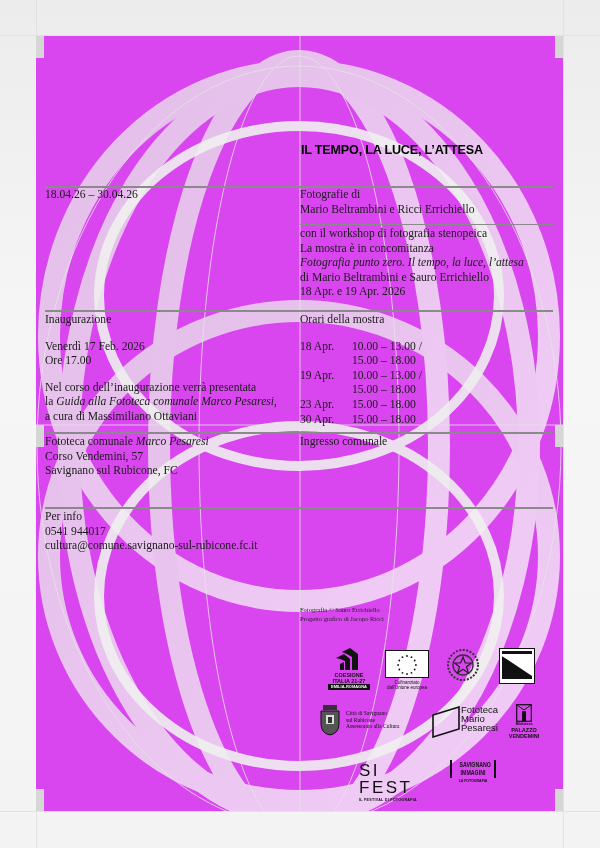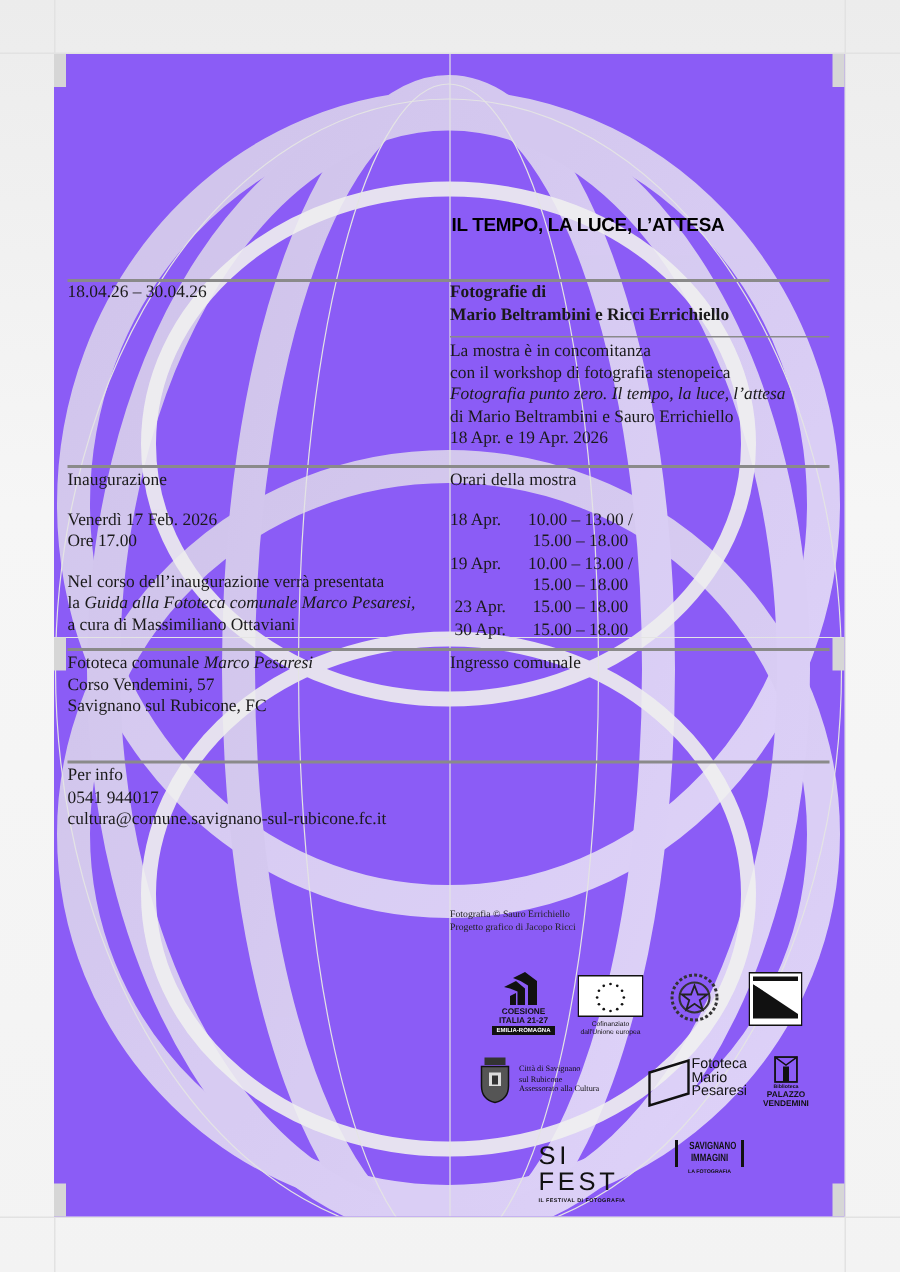--- a/index.html
+++ b/index.html
@@ -5,33 +5,33 @@
   html, body { margin: 0; padding: 0; }
   body {
     width: 600px; height: 848px; position: relative; overflow: hidden;
     background: linear-gradient(180deg, #ececec 0%, #f6f6f6 40%, #f3f3f3 100%);
     font-family: "Liberation Serif", "DejaVu Serif", serif;
     color: #1a1a1a;
   }
   .frame-line { position: absolute; background: #e2e2e2; }
   .poster {
     position: absolute; left: 36px; top: 36px; width: 527px; height: 775px;
-    background: #8b5cf6; overflow: hidden;
+    background: #d946ef; overflow: hidden;
   }
   .bg-art { position: absolute; left: 0; top: 0; width: 527px; height: 775px; }
   .tab { position: absolute; width: 8px; height: 22px; background: #d6d6d6; }
   .title {
     position: absolute; left: 265px; top: 107px;
     font-family: "Liberation Sans", "DejaVu Sans", sans-serif;
     font-weight: bold; font-size: 12.6px; letter-spacing: -0.2px; color: #000;
   }
   .rule { position: absolute; height: 1.5px; background: #8a8a8a; }
   .txt { position: absolute; font-size: 11.6px; line-height: 14.6px; white-space: nowrap; }
   .txt i { font-style: italic; }
-  .hours-row { display: flex; justify-content: center; }
+  .hours-row { display: flex; }
   .hours-date { width: 52px; }
   .credits { position: absolute; left: 264px; top: 569px; font-size: 6.5px; line-height: 9px; color: #222; }
   .logo { position: absolute; }
   .logo svg { display: block; }
   .logo-text { font-family: "Liberation Sans", "DejaVu Sans", sans-serif; color: #111; }
 </style>
 </head>
 <body>
 
 <div class="frame-line" style="left:0;top:35px;width:600px;height:1px;"></div>
@@ -68,27 +68,27 @@
 
   <div class="title">IL TEMPO, LA LUCE, L’ATTESA</div>
 
   <div class="rule" style="left:9px;top:150px;width:508px;"></div>
   <div class="rule" style="left:264px;top:188px;width:253px;height:1px;"></div>
   <div class="rule" style="left:9px;top:274px;width:508px;"></div>
   <div class="rule" style="left:9px;top:396px;width:508px;"></div>
   <div class="rule" style="left:9px;top:471px;width:508px;"></div>
 
   <div class="txt" style="left:9px;top:152px;">18.04.26 – 30.04.26</div>
-  <div class="txt" style="left:264px;top:152px;font-weight:bold;">
+  <div class="txt" style="left:264px;top:152px;">
     <div>Fotografie di</div>
     <div>Mario Beltrambini e Ricci Errichiello</div>
   </div>
   <div class="txt" style="left:264px;top:191px;">
+    <div>con il workshop di fotografia stenopeica</div>
     <div>La mostra è in concomitanza</div>
-    <div>con il workshop di fotografia stenopeica</div>
     <div><i>Fotografia punto zero. Il tempo, la luce, l’attesa</i></div>
     <div>di Mario Beltrambini e Sauro Errichiello</div>
     <div>18 Apr. e 19 Apr. 2026</div>
   </div>
 
   <div class="txt" style="left:9px;top:277px;font-family:Liberation Serif, serif;">
     <div>Inaugurazione</div>
     <div style="height:12px"></div>
     <div>Venerdì 17 Feb. 2026</div>
     <div>Ore 17.00</div>

